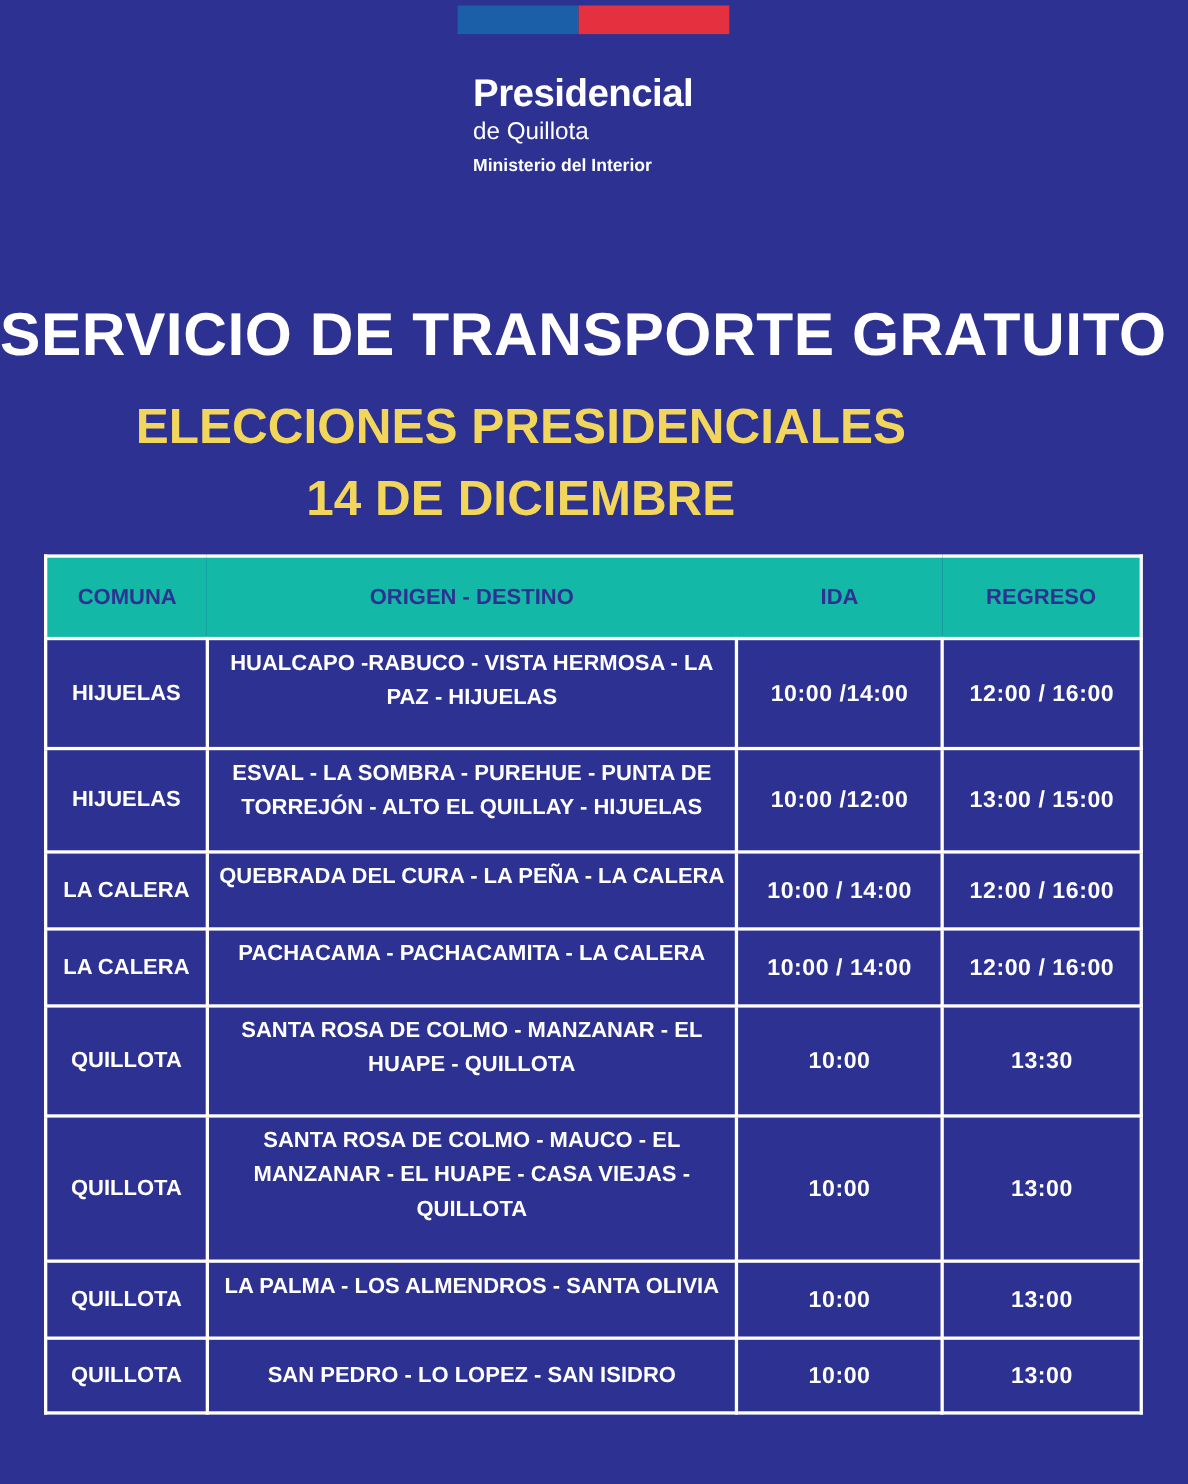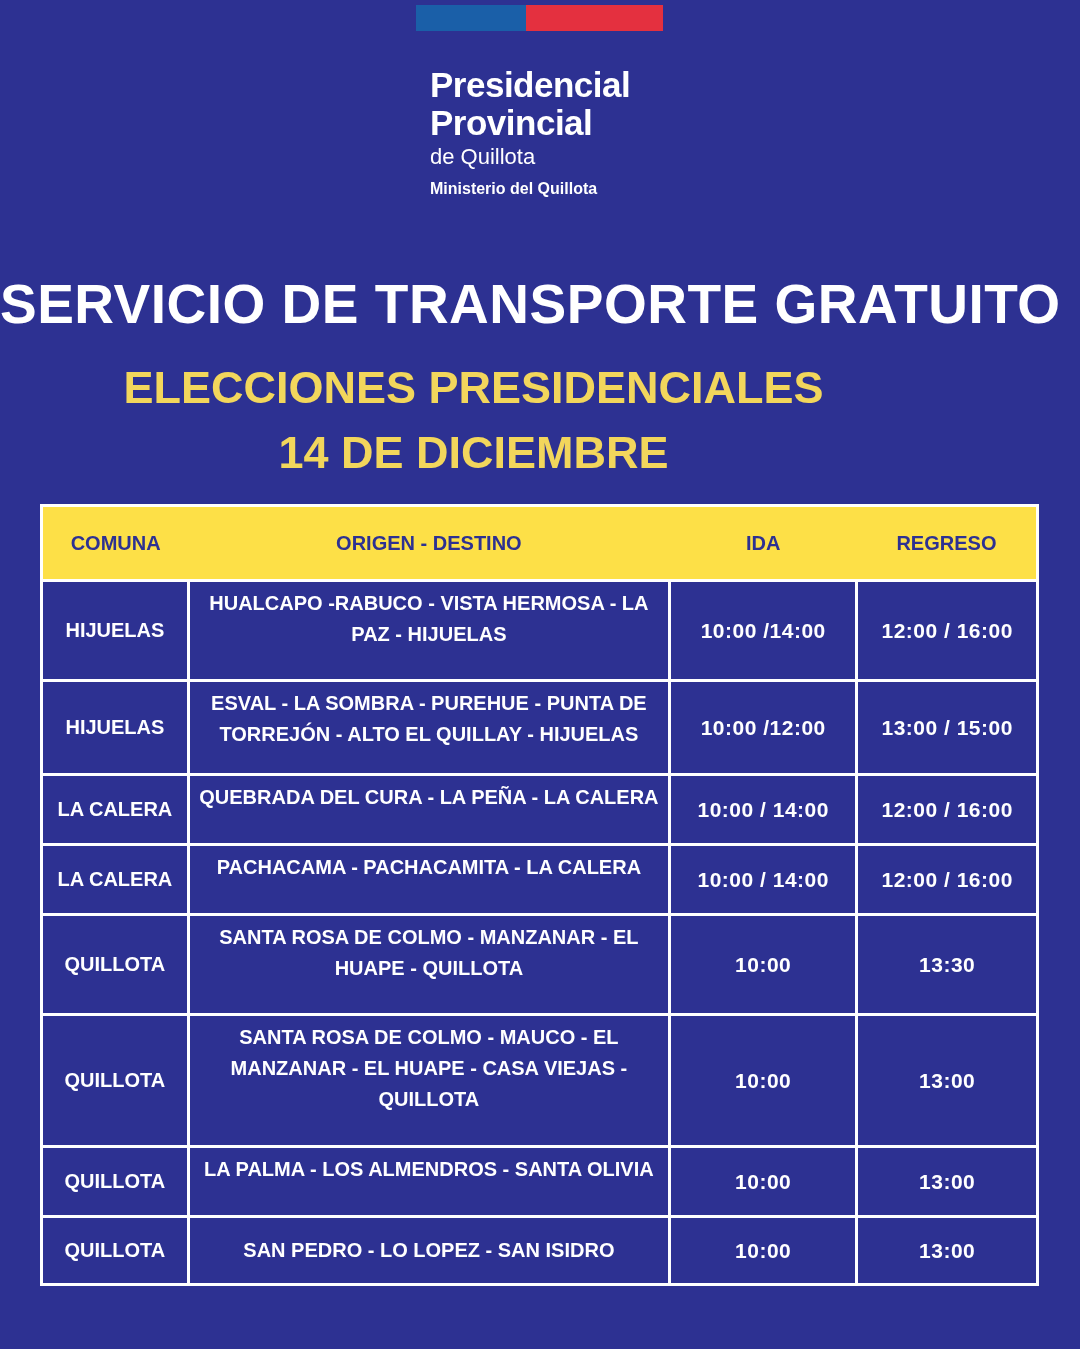--- a/index.html
+++ b/index.html
@@ -15,38 +15,37 @@
   .logo .sub { font-family:"Liberation Sans", sans-serif; font-weight:normal; font-size:22px; margin-top:2px; }
   .logo .min { font-family:"Liberation Sans", sans-serif; font-weight:bold; font-size:16px; margin-top:10px; }
   .title { position:absolute; top:272px; left:0; width:1080px; text-align:left; font-family:"Liberation Sans", sans-serif; font-weight:bold; font-size:55px; letter-spacing:0.5px; }
   .subtitle { position:absolute; left:0; width:947px; text-align:center; color:#f2d65c; font-family:"Liberation Sans", sans-serif; font-weight:bold; font-size:45px; }
   .sub1 { top:362px; }
   .sub2 { top:427px; }
   table.sched {
     position:absolute; left:40px; top:504px; width:999px; border-collapse:collapse;
     border:3px solid #fff; font-family:"Liberation Sans", sans-serif; font-weight:bold;
   }
-  table.sched th { background:#fde047; color:#2d3192; font-size:20px; height:70px; border:none; }
+  table.sched th { background:#14b8a6; color:#2d3192; font-size:20px; height:70px; border:none; }
   table.sched td { border:3px solid #fff; text-align:center; font-size:20px; color:#fff; padding:4px 4px; line-height:31px; }
   table.sched td.route { vertical-align:top; padding-top:6px; }
   table.sched td.time { font-size:21px; letter-spacing:0.5px; }
 </style>
 </head>
 <body>
 
 <div class="flag">
   <div class="blue"></div>
   <div class="red"></div>
 </div>
 
 <div class="logo">
   <div class="big">Presidencial</div>
-  <div class="big">Provincial</div>
   <div class="sub">de Quillota</div>
-  <div class="min">Ministerio del Quillota</div>
+  <div class="min">Ministerio del Interior</div>
 </div>
 
 <div class="title">SERVICIO DE TRANSPORTE GRATUITO</div>
 <div class="subtitle sub1">ELECCIONES PRESIDENCIALES</div>
 <div class="subtitle sub2">14 DE DICIEMBRE</div>
 
 <table class="sched">
   <colgroup>
     <col style="width:147px">
       <col style="width:483px">

